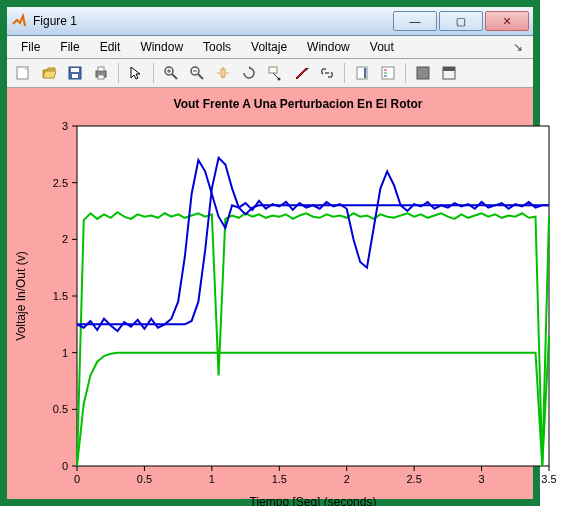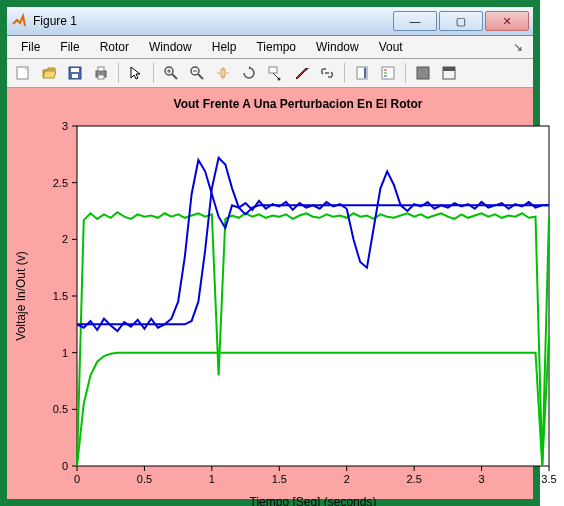--- a/index.html
+++ b/index.html
@@ -33,24 +33,24 @@
     <span>Figure 1</span>
     <span class="spacer"></span>
     <div class="winbtn">—</div>
     <div class="winbtn">▢</div>
     <div class="winbtn close">✕</div>
   </div>
 
   <div class="menubar">
     <span>File</span>
     <span>File</span>
-    <span>Rotor</span>
+    <span>Edit</span>
     <span>Window</span>
-    <span>Help</span>
-    <span>Tiempo</span>
+    <span>Tools</span>
+    <span>Voltaje</span>
     <span>Window</span>
     <span>Vout</span>
     <span class="tail-arrow">↘</span>
   </div>
 
   <div class="toolbar">
     <div class="tbtn">
         <svg width="16" height="16">
           <rect x="2" y="2" width="11" height="12" fill="#fff" stroke="#888"></rect>
           <polygon points="10,2 13,5 10,5" fill="#ccc"></polygon>

